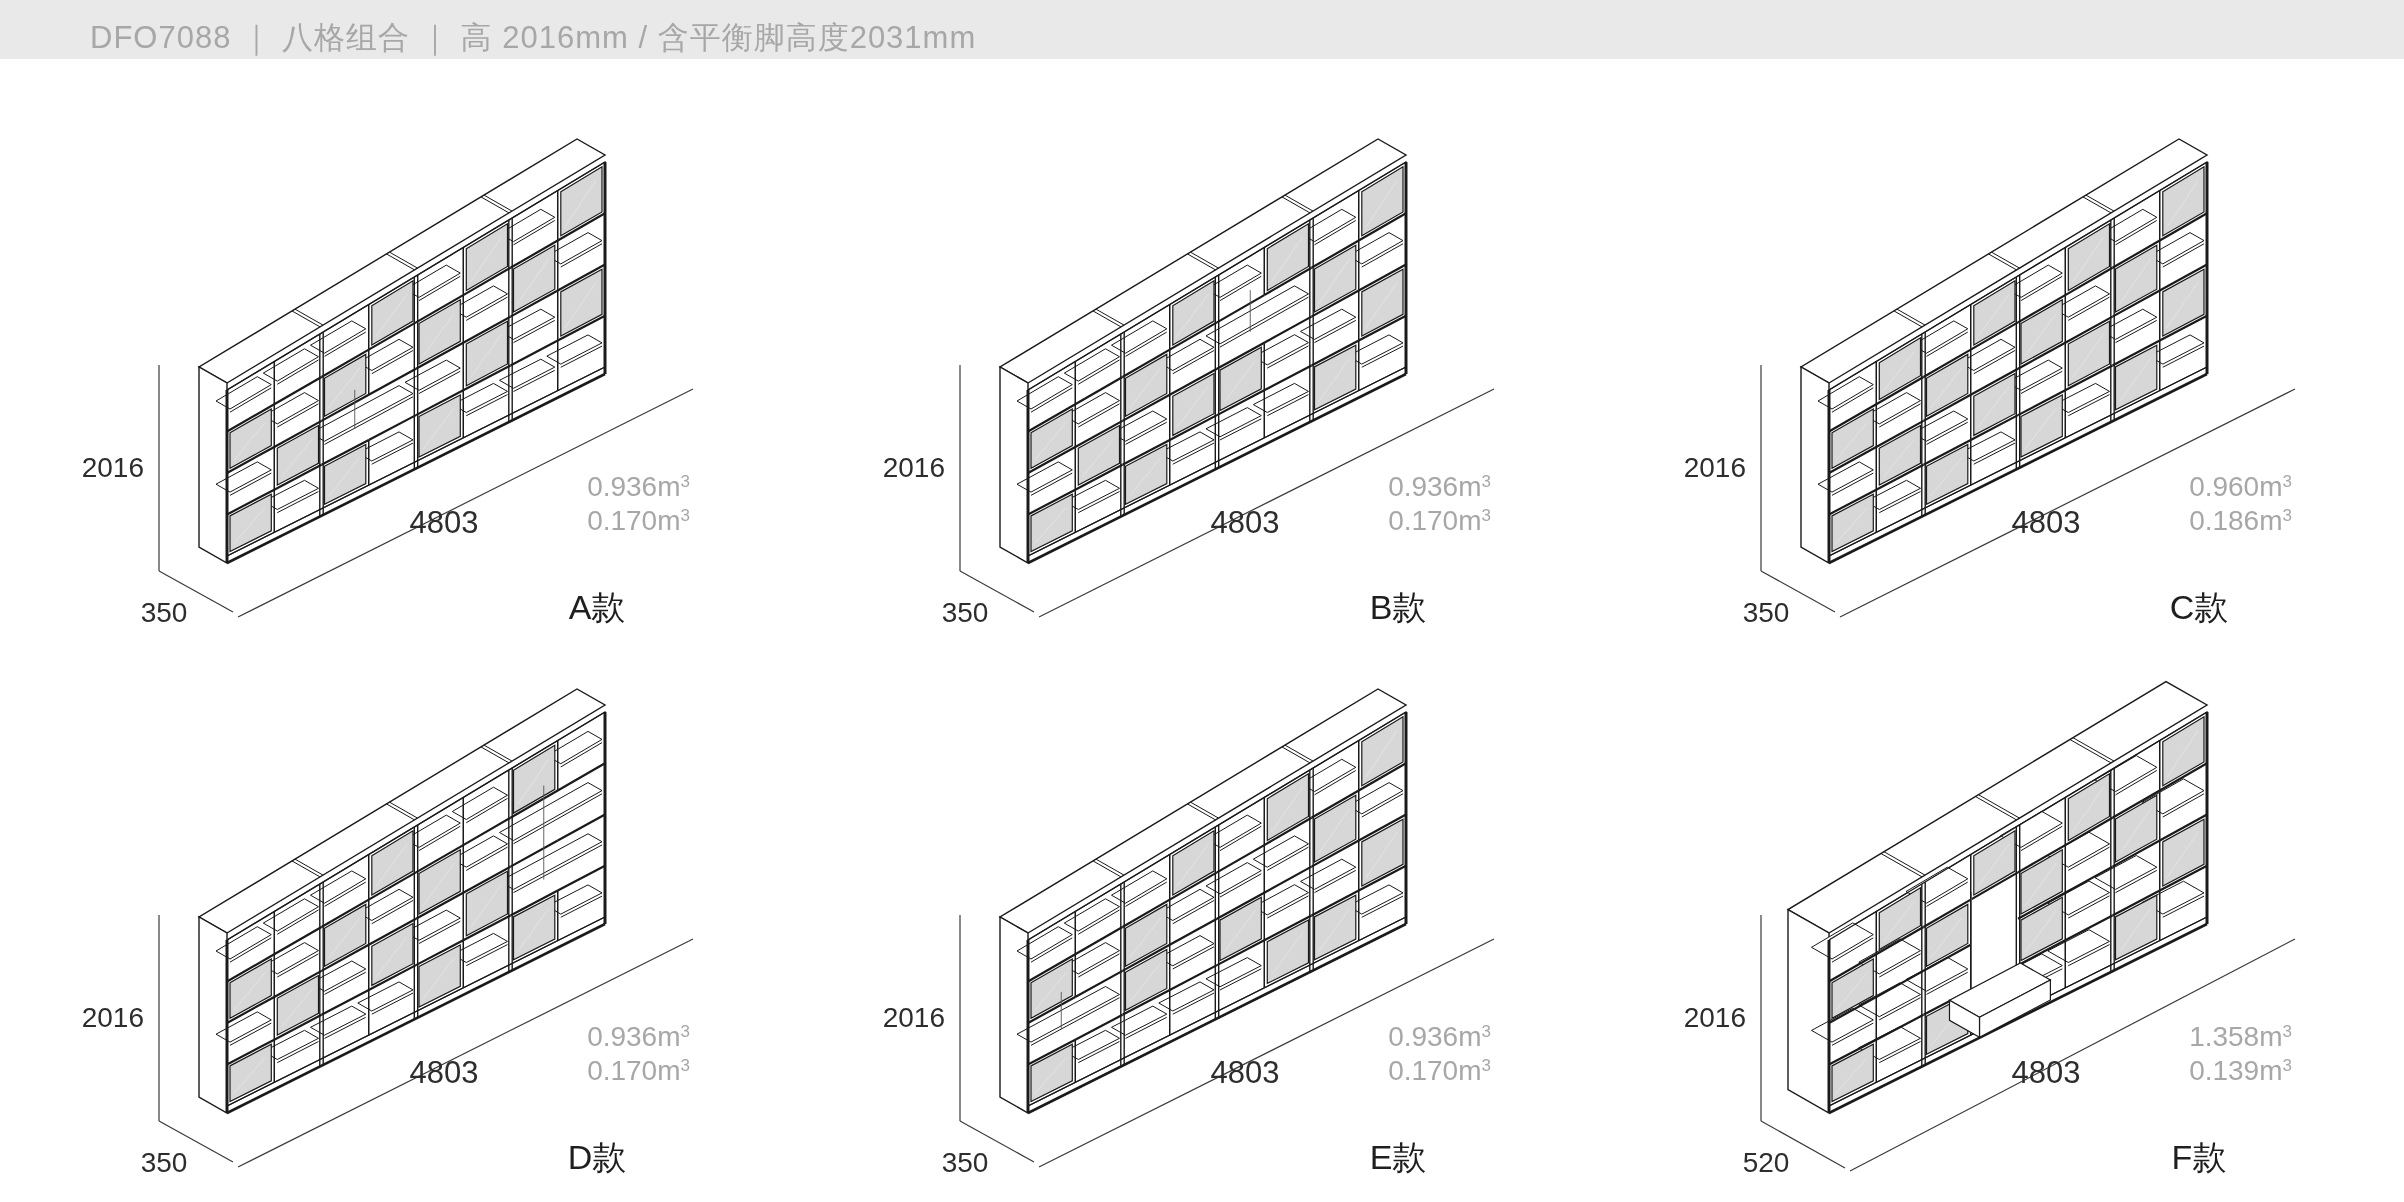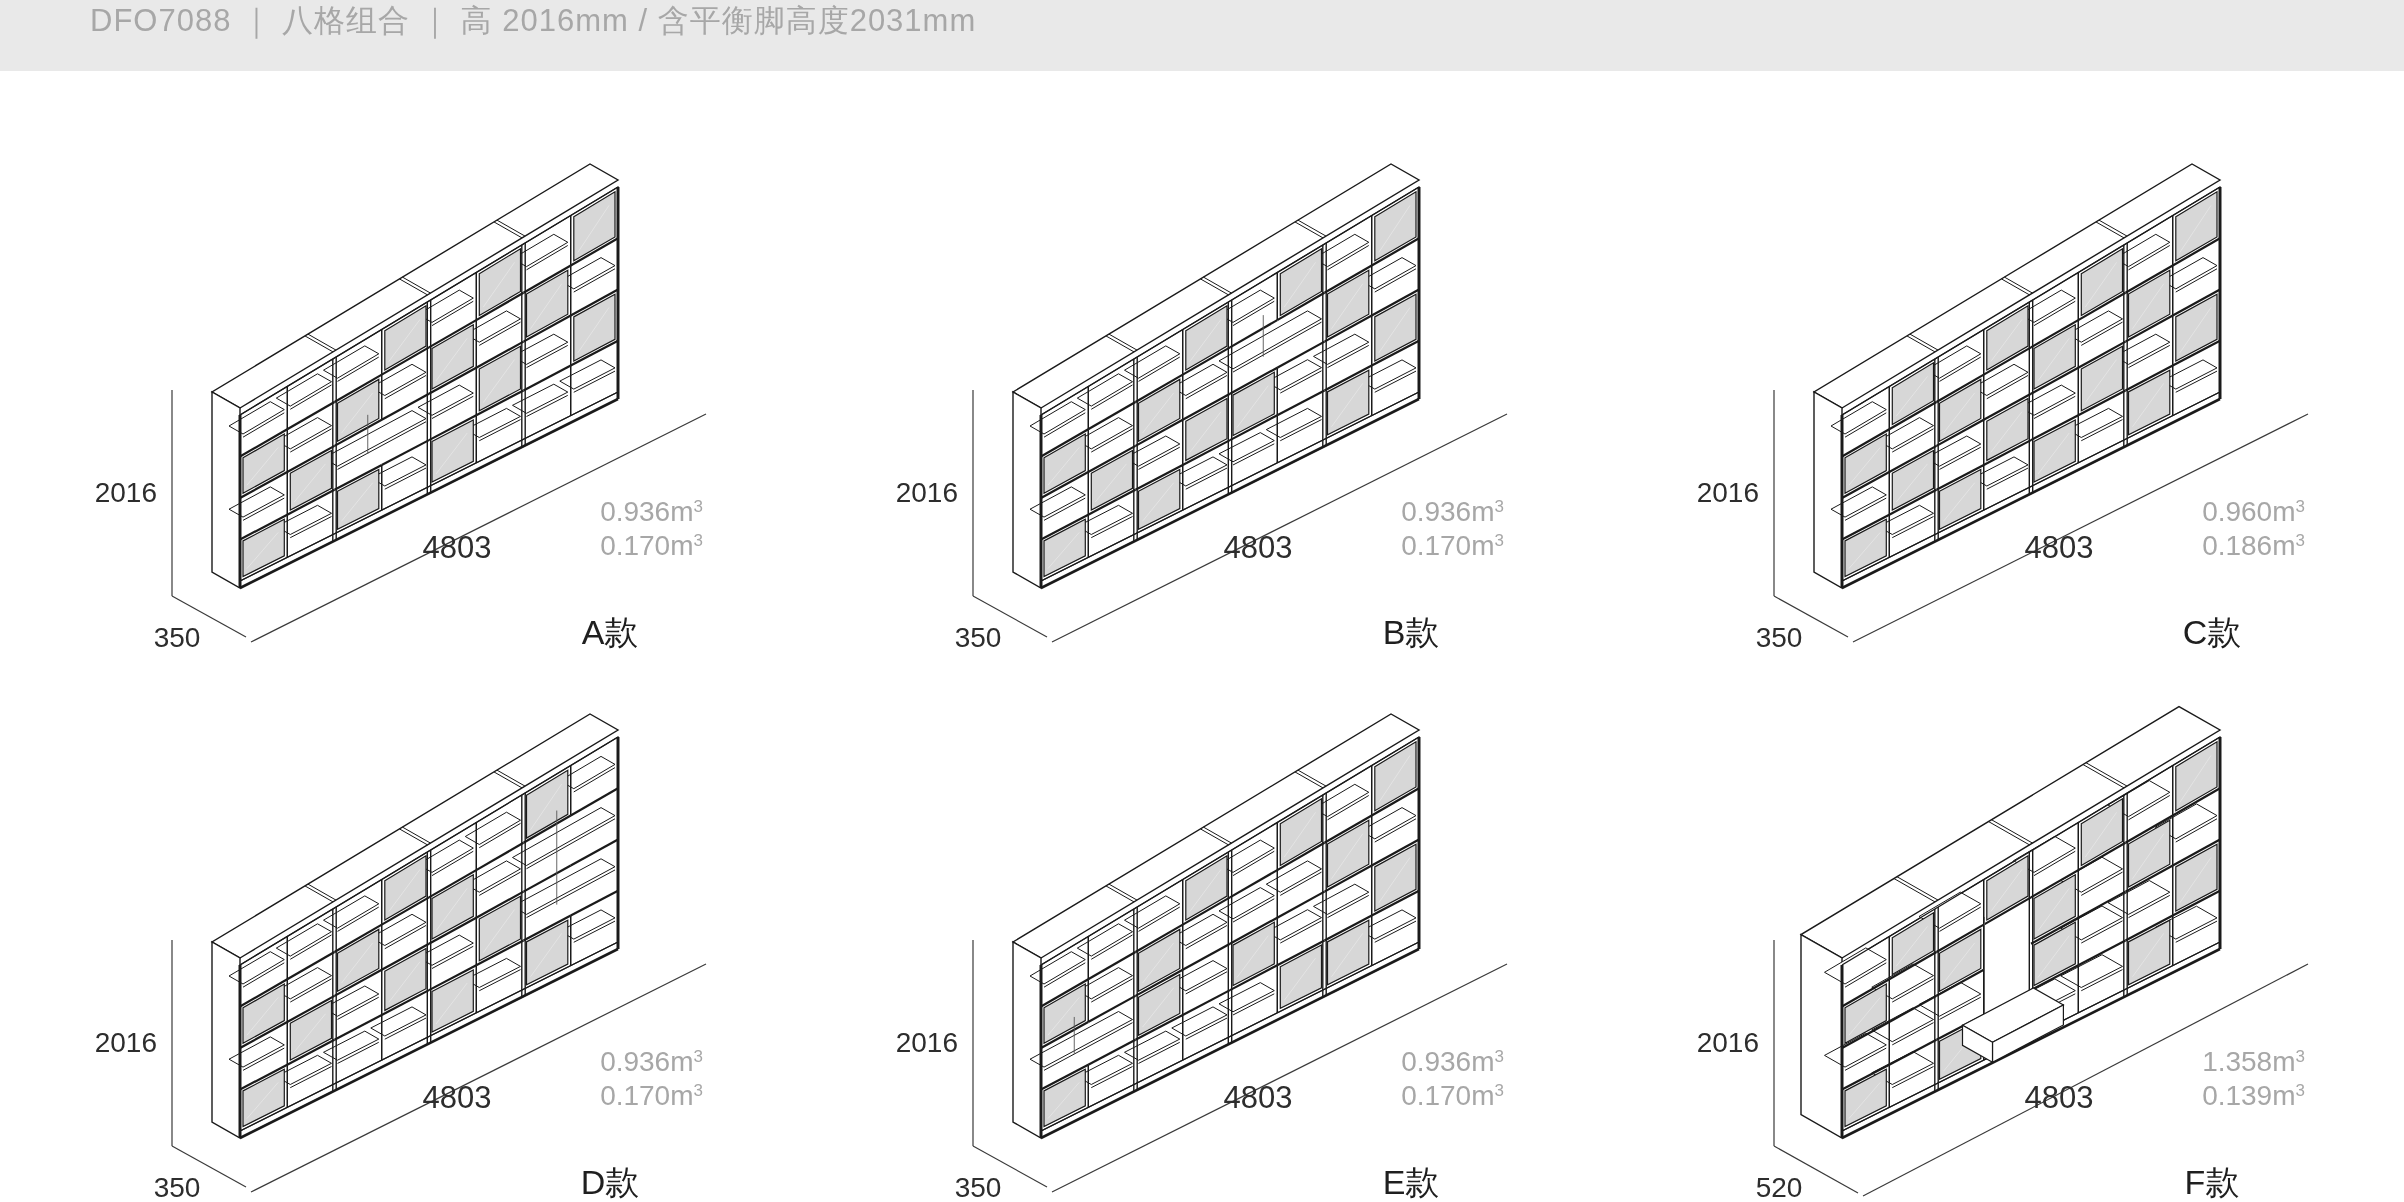--- a/index.html
+++ b/index.html
@@ -1,20 +1,20 @@
 <!DOCTYPE html>
 <html style="--header-bg: #e9e9e9; --header-text: #a7a7a7;"><head>
 <meta charset="utf-8">
 <style>
   html,body{margin:0;padding:0;background:#fff;width:2404px;height:1202px;overflow:hidden;
     font-family:"Liberation Sans","DejaVu Sans",sans-serif;}
-  .header-bar{height:71px;background:var(--header-bg,#e9e9e9);display:flex;align-items:flex-start;}
+  .header-bar{height:59px;background:var(--header-bg,#e9e9e9);display:flex;align-items:flex-end;}
   .product-title{padding-left:90px;font-size:31px;letter-spacing:1px;color:var(--header-text,#a7a7a7);}
   .variant-grid{padding-top:53px;display:grid;grid-template-columns:repeat(3,801px);grid-auto-rows:545px;row-gap:5px;}
-  figure{margin:17px;padding:0;}
+  figure{margin:4px;padding:0;}
   svg{display:block;width:801px;height:545px;}
   text{fill:#2d2d2d;font-size:28px;}
   text.w-label{font-size:31px;}
   text.vol{fill:#a7a7a7;font-size:28px;}
   tspan.sup{font-size:17px;}
   text.vname{fill:#1f1f1f;font-size:34px;}
   line.dim{stroke:#3a3a3a;stroke-width:1.2px;}
 </style>
 </head>
 <body>

